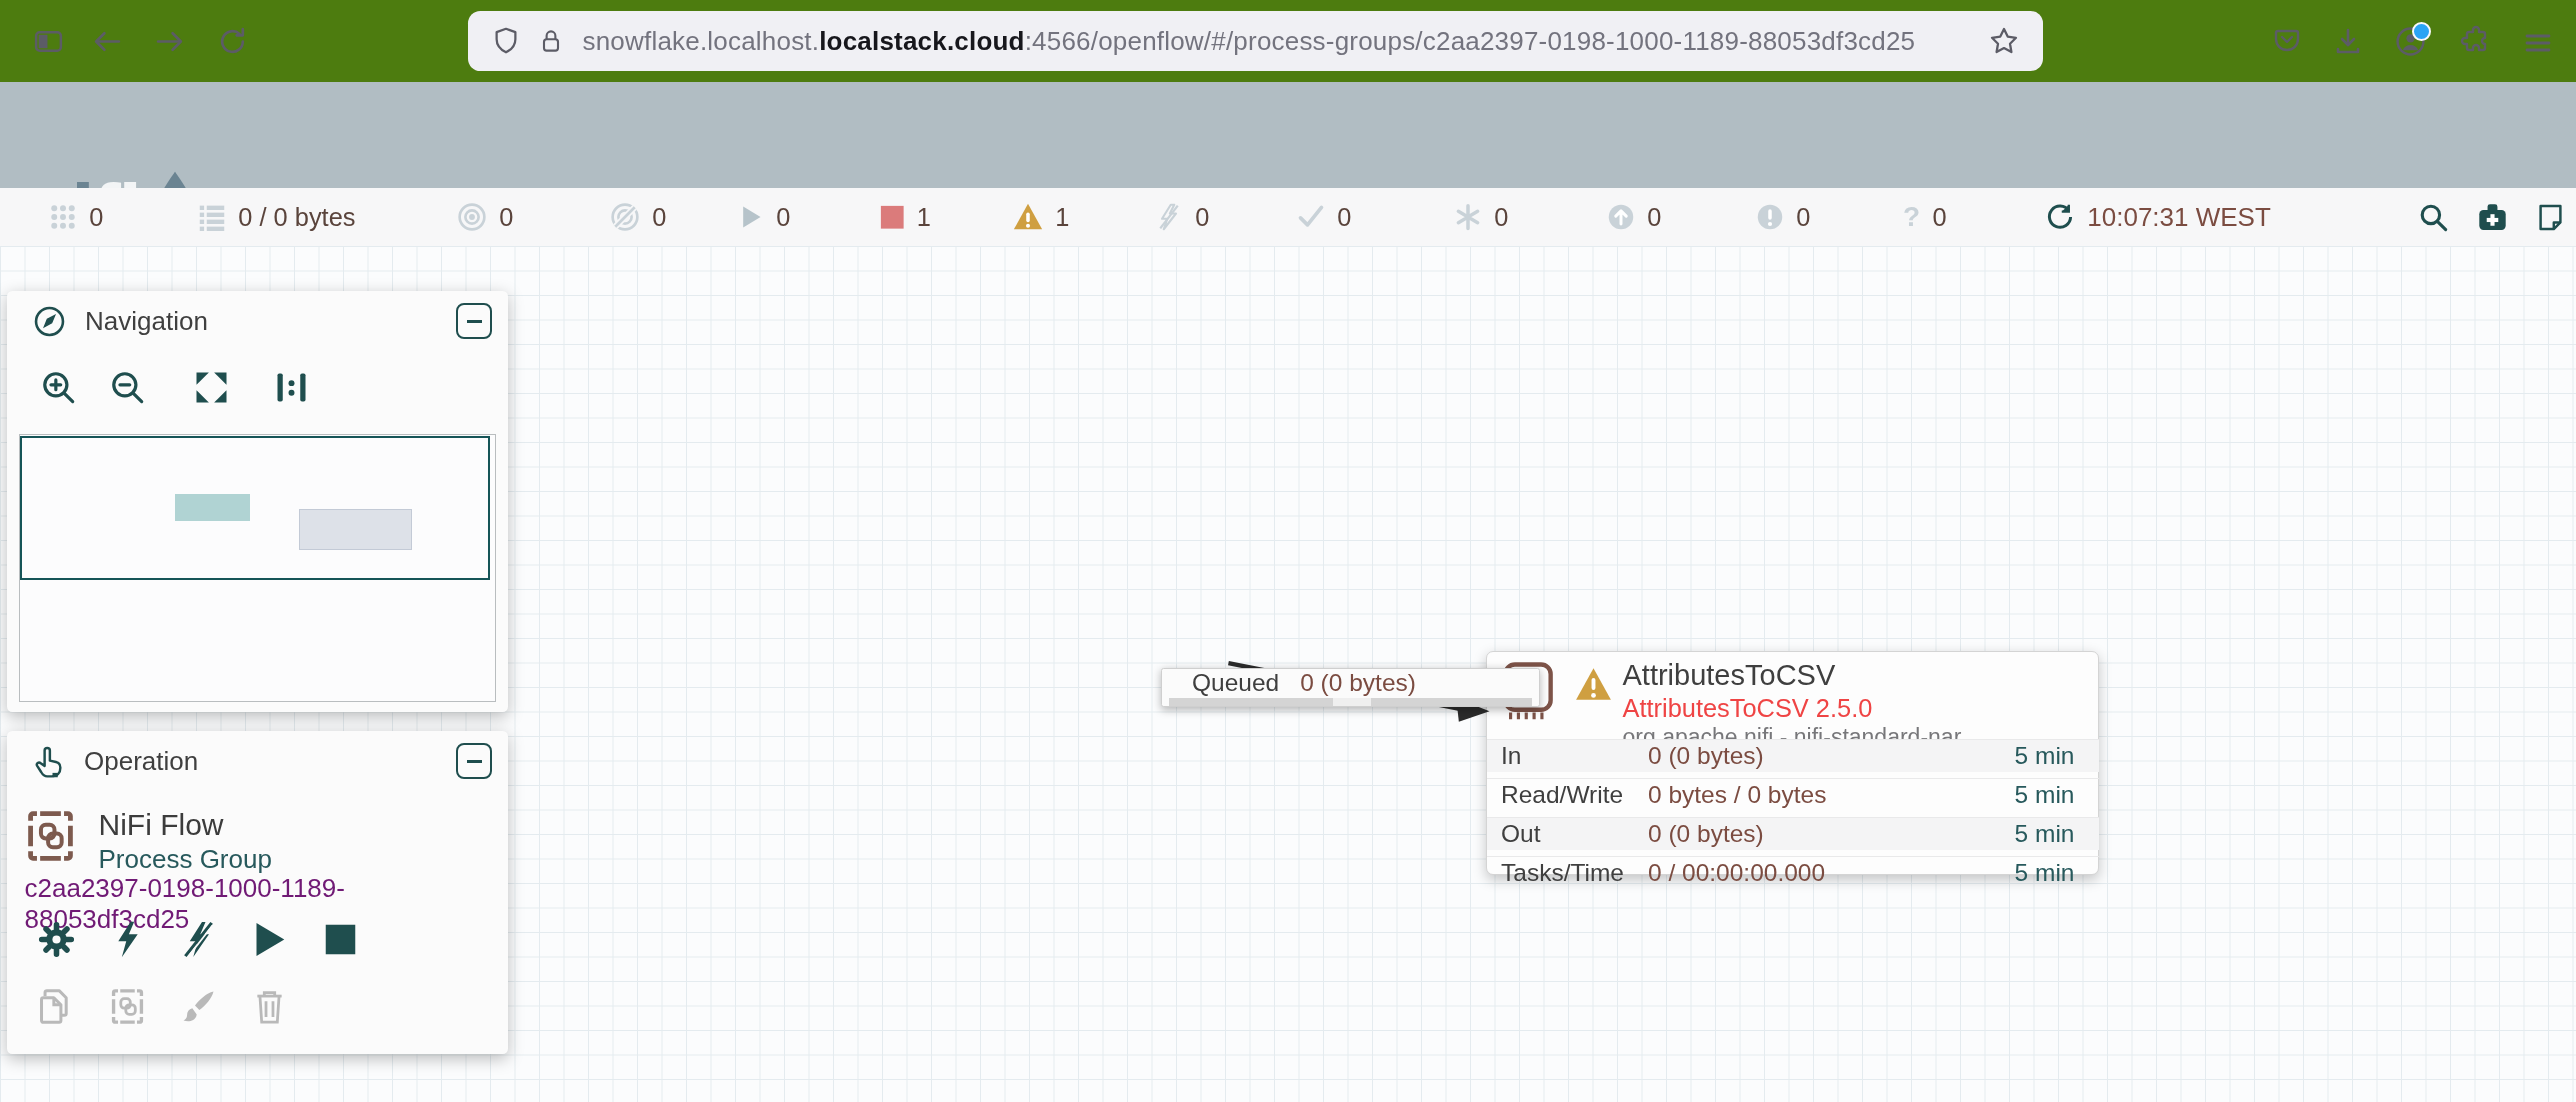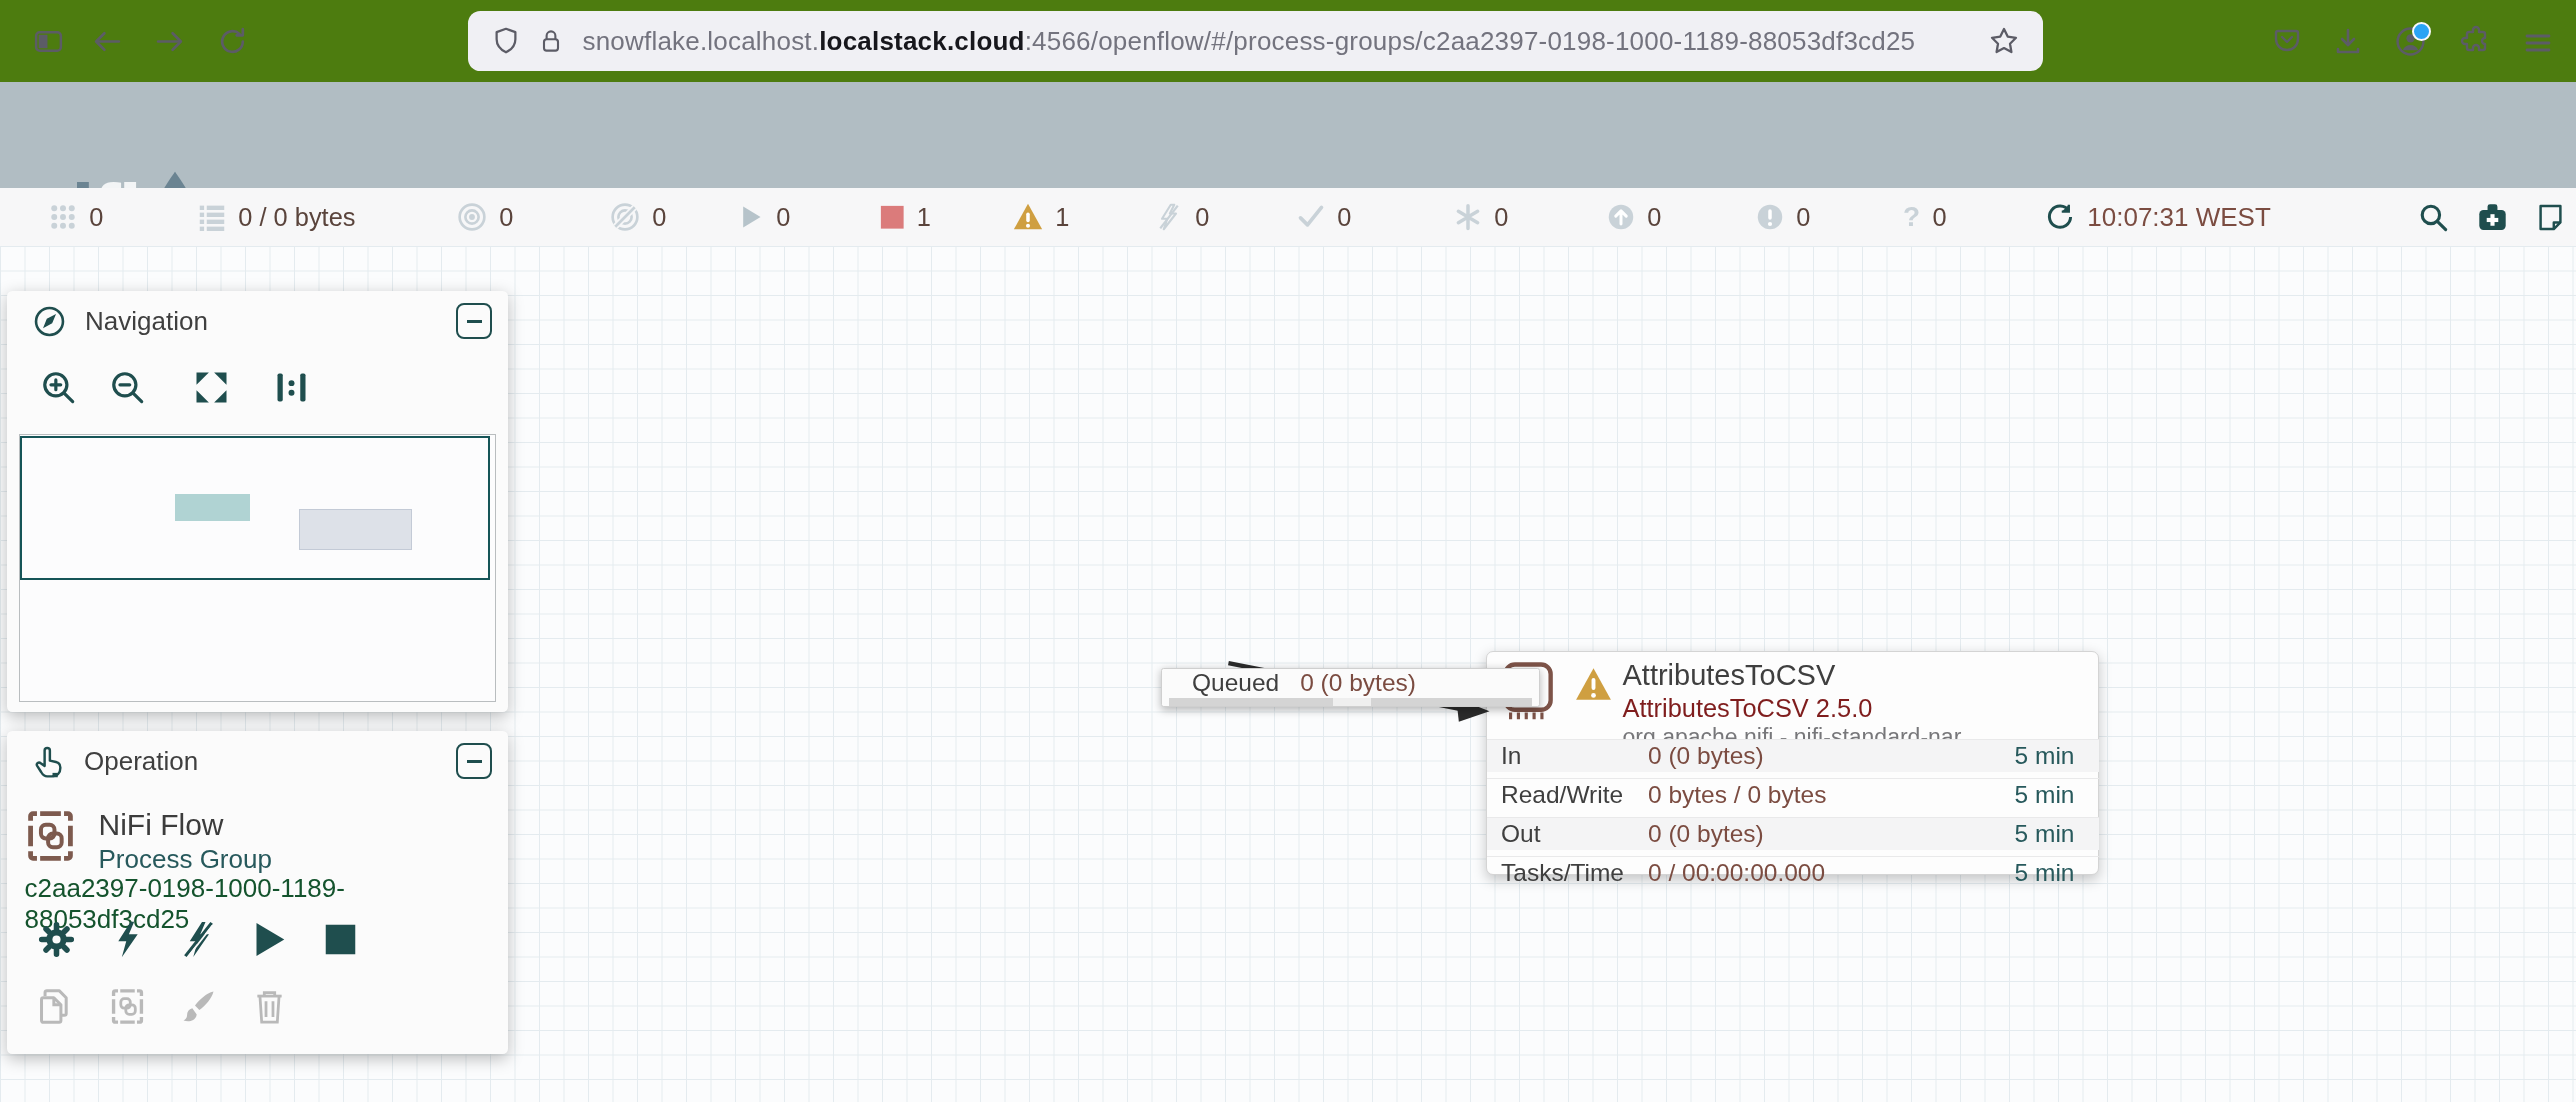--- a/index.html
+++ b/index.html
@@ -54,21 +54,21 @@
   .birdseye{position:absolute;left:12.3px;top:143px;width:477px;height:268px;background:#fcfcfd;border:0.9px solid #b9bdbf;box-sizing:border-box;}
   .bv-viewport{position:absolute;left:0px;top:0.9px;width:470px;height:144px;border:2.6px solid #155457;box-sizing:border-box;}
   .bv-rect-port{position:absolute;left:155px;top:59px;width:75px;height:27px;background:#b0d3d3;}
   .bv-rect-proc{position:absolute;left:279px;top:74px;width:113px;height:41px;background:#dde1e8;border:1.8px solid #c3cad6;box-sizing:border-box;}
 
   .op-panel{left:7px;top:485px;width:501px;height:323px;}
   .op-flow{position:absolute;left:17.5px;top:75px;display:flex;}
   .op-flow-meta{margin-left:23px;}
   .op-flow-name{font-size:30px;color:#3c3c3c;line-height:37px;}
   .op-flow-type{font-size:26px;color:#27595c;line-height:33px;}
-  .op-flow-id{position:absolute;left:17.5px;top:142px;font-size:26px;color:#14532d;}
+  .op-flow-id{position:absolute;left:17.5px;top:142px;font-size:26px;color:#701a75;}
   .op-row1{position:absolute;left:30px;top:189px;display:flex;align-items:center;gap:32px;}
   .op-row2{position:absolute;left:30px;top:256px;display:flex;align-items:center;gap:32px;}
   .op-row1>div,.op-row2>div{width:39px;height:39px;display:flex;align-items:center;justify-content:center;cursor:pointer;}
 
   
   .input-port{left:809px;top:315px;width:418px;height:139px;background:#fdfdfd;border:0.9px solid #d6d6d6;border-radius:4.4px;box-shadow:0 3.5px 8.8px rgba(0,0,0,.22);z-index:3;box-sizing:border-box;}
   .ip-strip{height:43px;background:#e9eaea;border-radius:4.4px 4.4px 0 0;display:flex;align-items:center;padding-left:16px;}
   .ip-body{position:relative;height:95px;display:flex;align-items:center;}
   .ip-icon{margin-left:15px;}
   .ip-square{width:23px;height:23px;background:#db7b7b;margin-left:14px;}
@@ -82,21 +82,21 @@
   .q-val{font-size:24.5px;color:#7b4c41;margin-left:21px;}
   .q-track{position:absolute;left:7px;top:29px;width:363px;height:8px;background:#efefef;}
   .q-bar1{position:absolute;left:7px;top:29px;width:164px;height:8px;background:#d4d4d4;}
   .q-bar2{position:absolute;left:209px;top:29px;width:161px;height:8px;background:#d4d4d4;}
 
   .processor{left:1486px;top:405px;width:613px;height:224px;background:#fdfdfd;border:0.9px solid #d4d4d4;border-radius:7px;box-shadow:0 4.4px 12.3px rgba(0,0,0,.22);z-index:3;box-sizing:border-box;}
   .proc-chip{position:absolute;left:14px;top:8.8px;z-index:2;}
   .proc-head{position:absolute;left:88px;top:15px;display:flex;}
   .proc-meta{margin-left:10.5px;margin-top:-8.8px;}
   .proc-name{font-size:29px;color:#3f3f3f;line-height:35px;}
-  .proc-type{font-size:25.4px;color:#7f1d1d;line-height:30px;}
+  .proc-type{font-size:25.4px;color:#ef4444;line-height:30px;}
   .proc-bundle{font-size:23px;color:#77777a;line-height:28px;}
   .proc-table{position:absolute;left:0;top:81px;width:612px;}
   .stat-row{display:flex;align-items:center;height:32px;padding:0 24.5px 0 14px;border-top:0.9px solid #e9e9ea;margin-top:6px;}
   .stat-row:nth-child(odd){background:#f4f4f5;}
   .sr-label{width:147px;font-size:24.5px;color:#3f3f3f;}
   .sr-value{font-size:24.5px;color:#7b4c41;}
   .sr-window{margin-left:auto;font-size:24.5px;color:#27595c;}
 </style>
 </head>
 <body>

